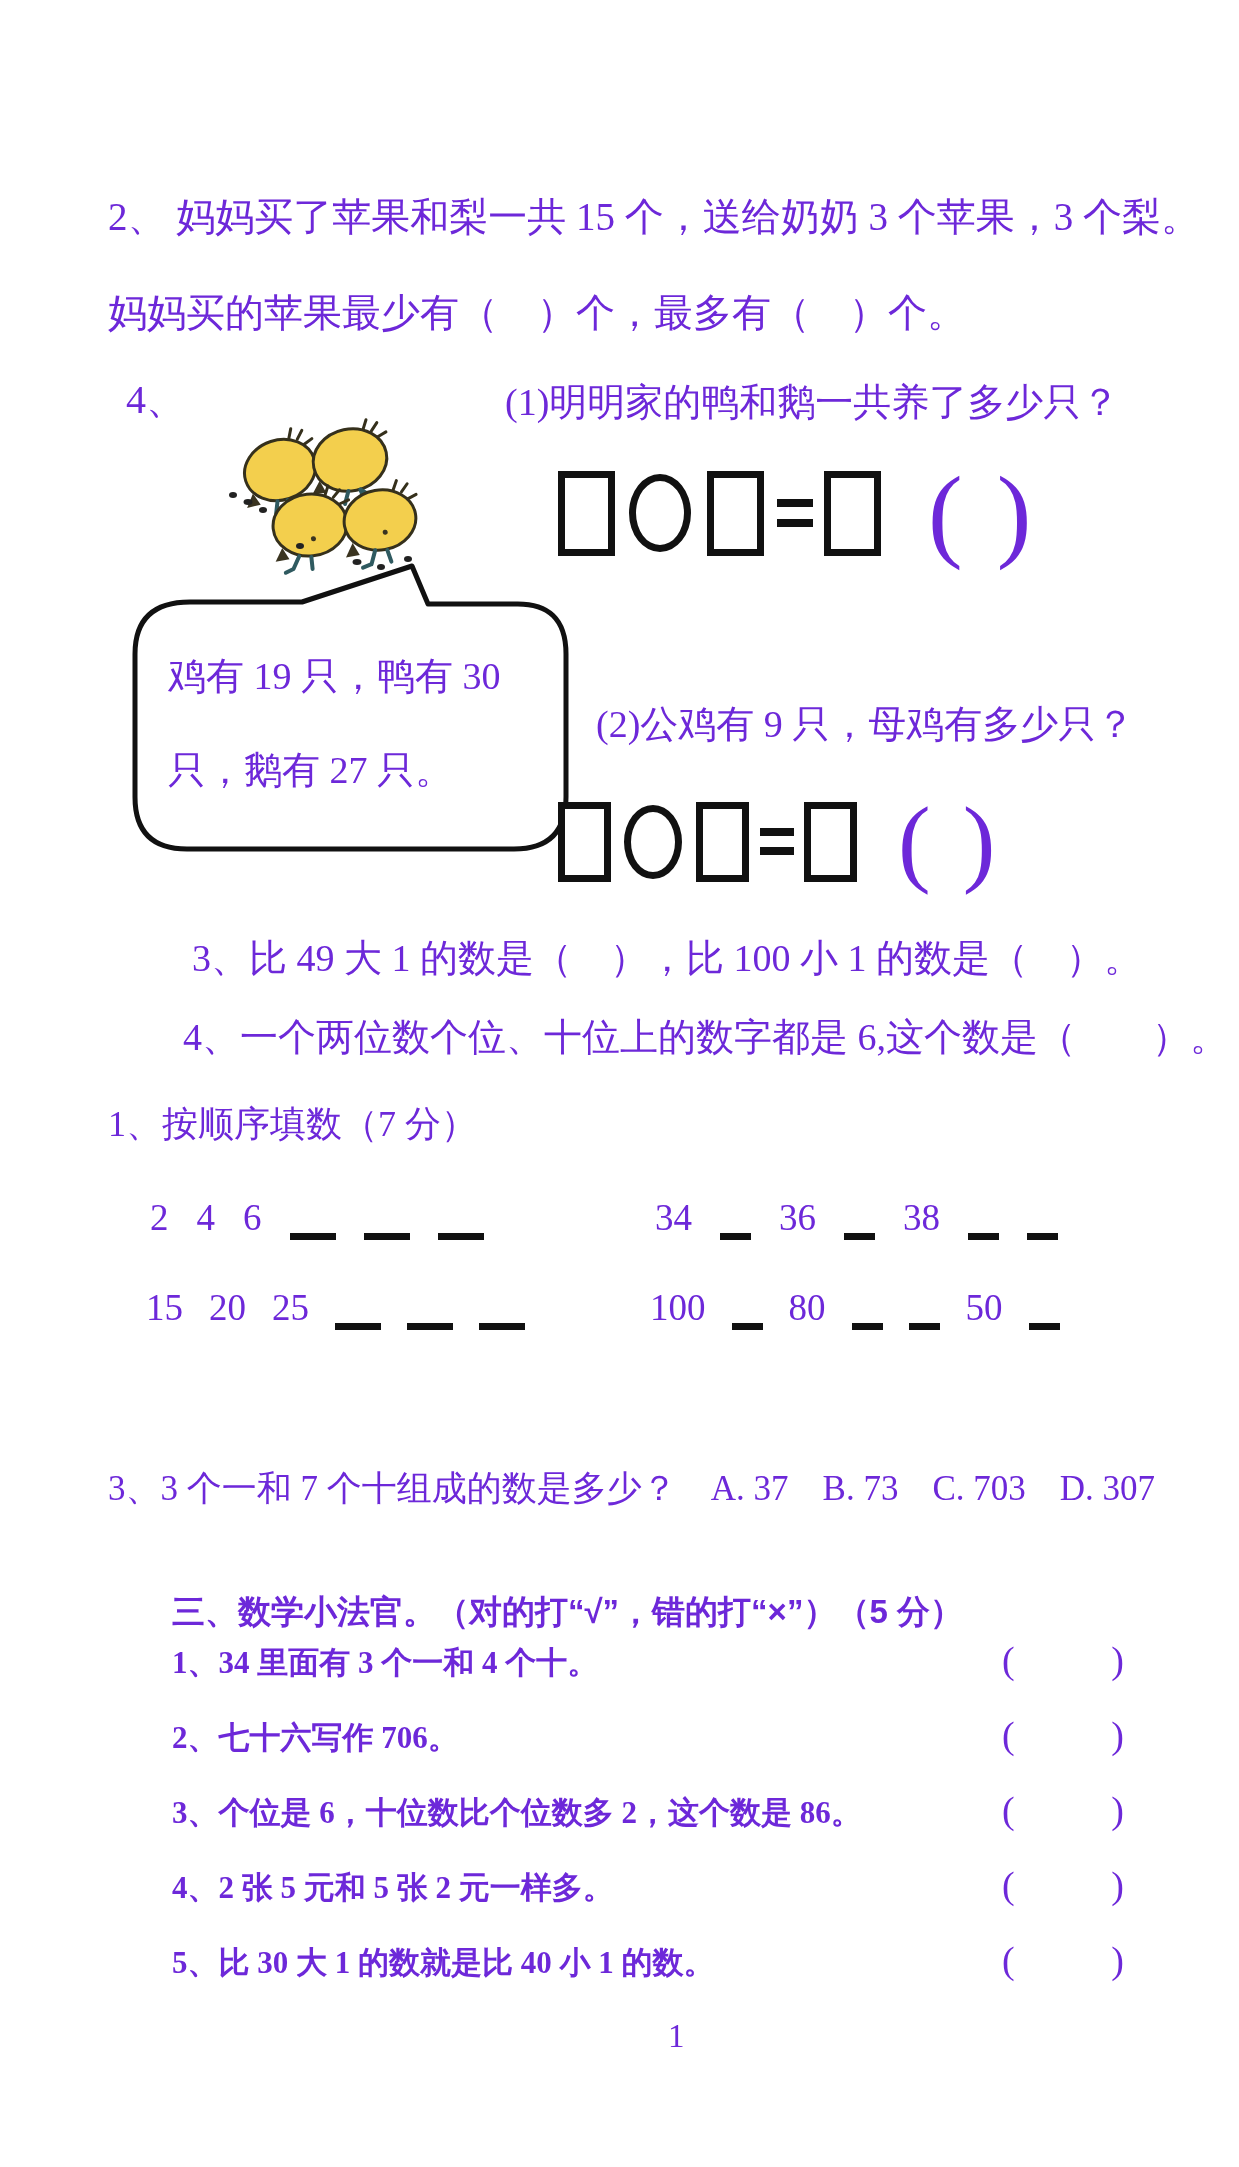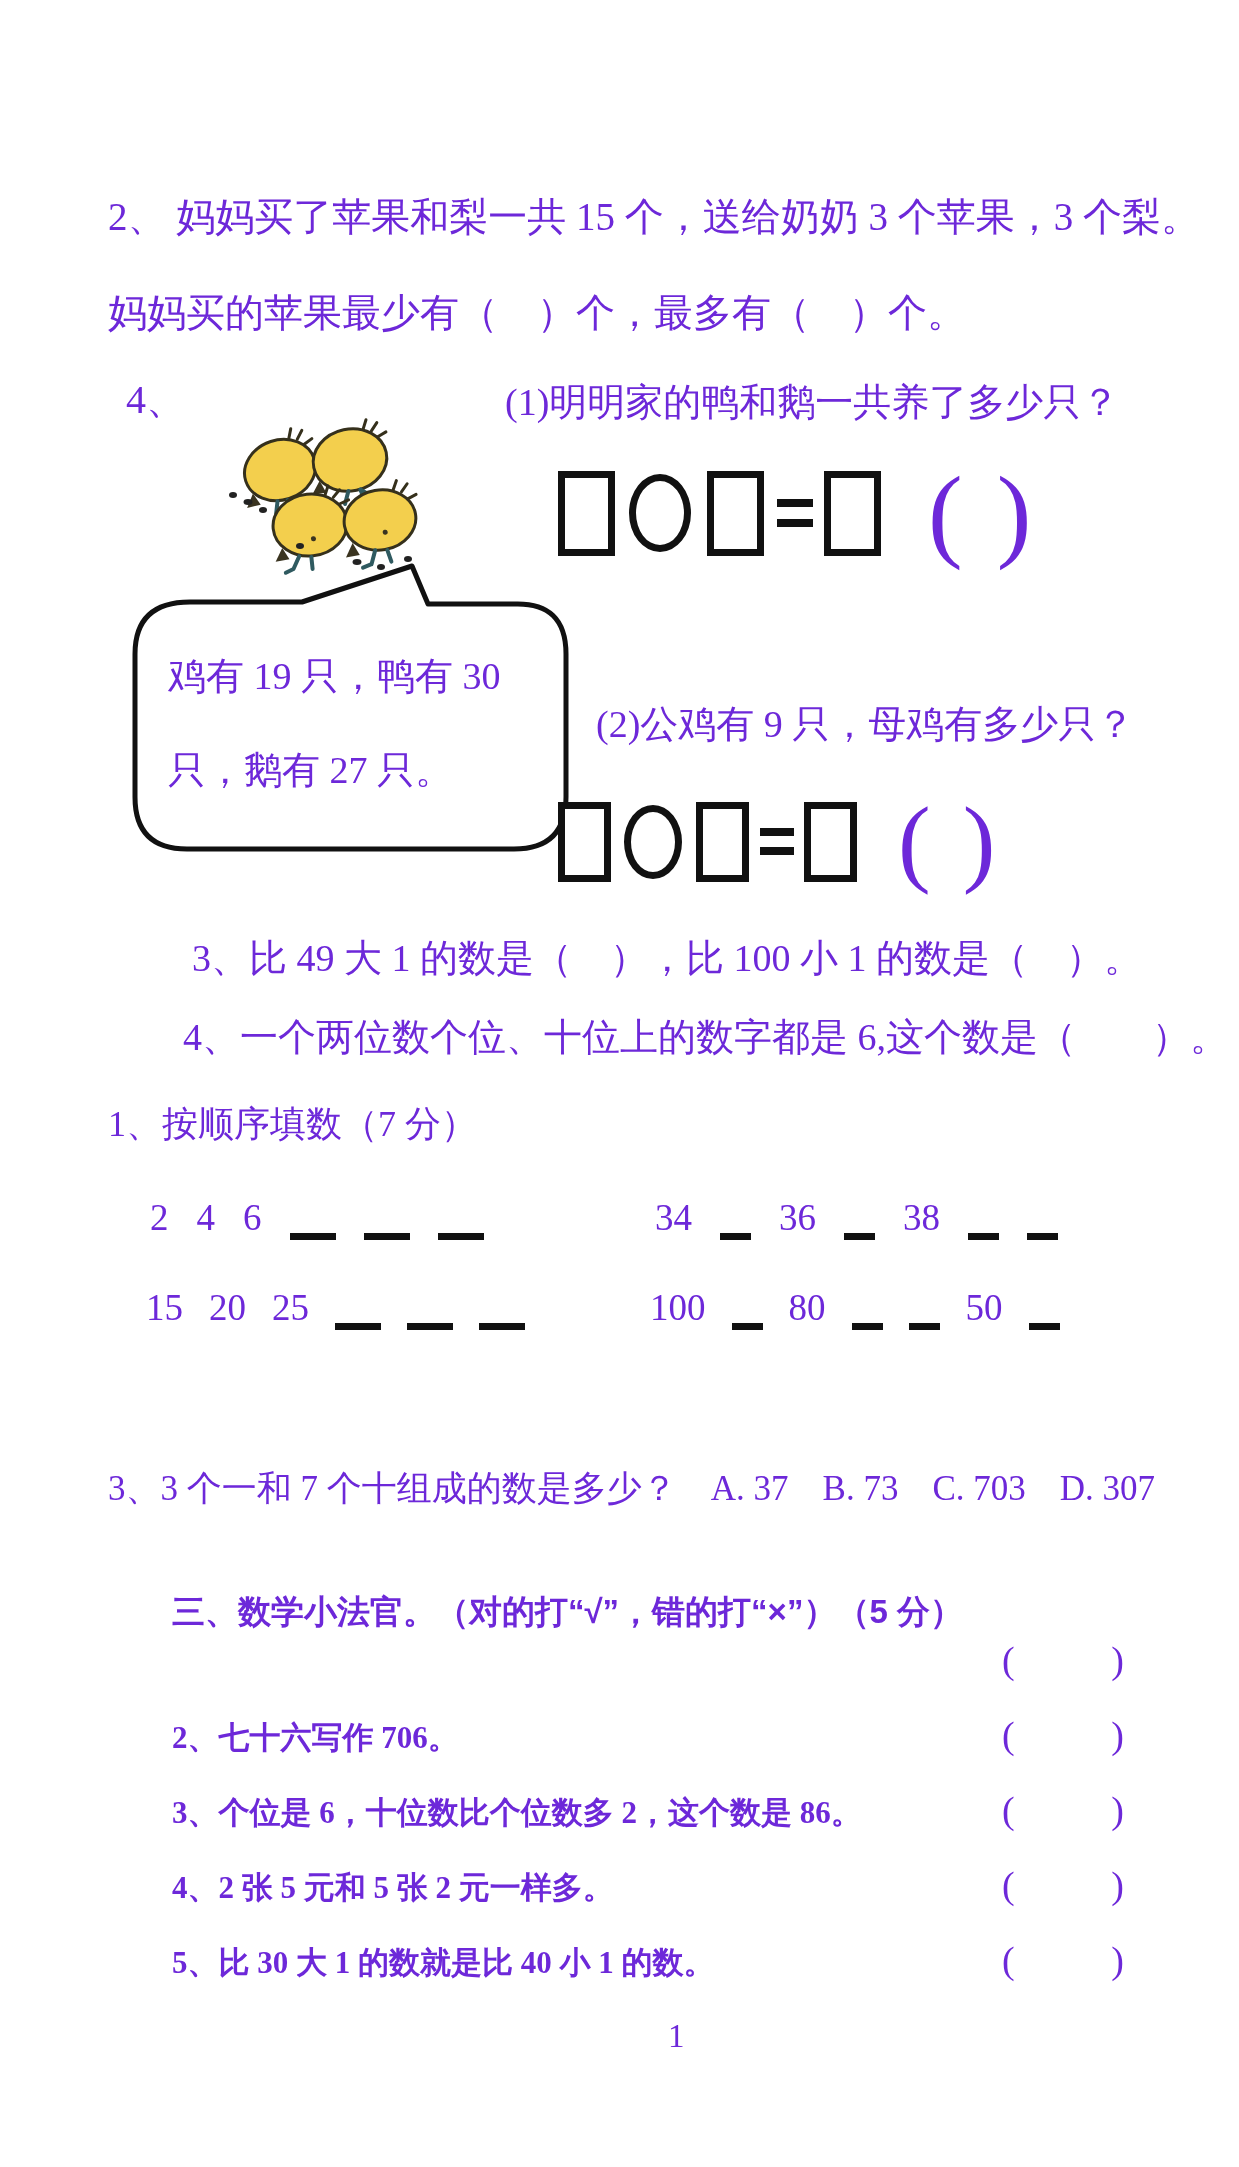--- a/index.html
+++ b/index.html
@@ -201,20 +201,21 @@
     <span>3、3 个一和 7 个十组成的数是多少？</span>
     <span class="opt">A. 37</span>
     <span class="opt">B. 73</span>
     <span class="opt">C. 703</span>
     <span class="opt">D. 307</span>
   </div>
 
   <div class="abs" id="judge-title">三、数学小法官。（对的打“√”，错的打“×”）（5 分）</div>
 
   <div class="jrow" id="jrow-0">
+    <span>1、34 里面有 3 个一和 4 个十。</span>
     <span class="jparens">
       <span>(</span>
       <span>)</span>
     </span>
   </div>
   <div class="jrow" id="jrow-1">
     <span>2、七十六写作 706。</span>
     <span class="jparens">
       <span>(</span>
       <span>)</span>

